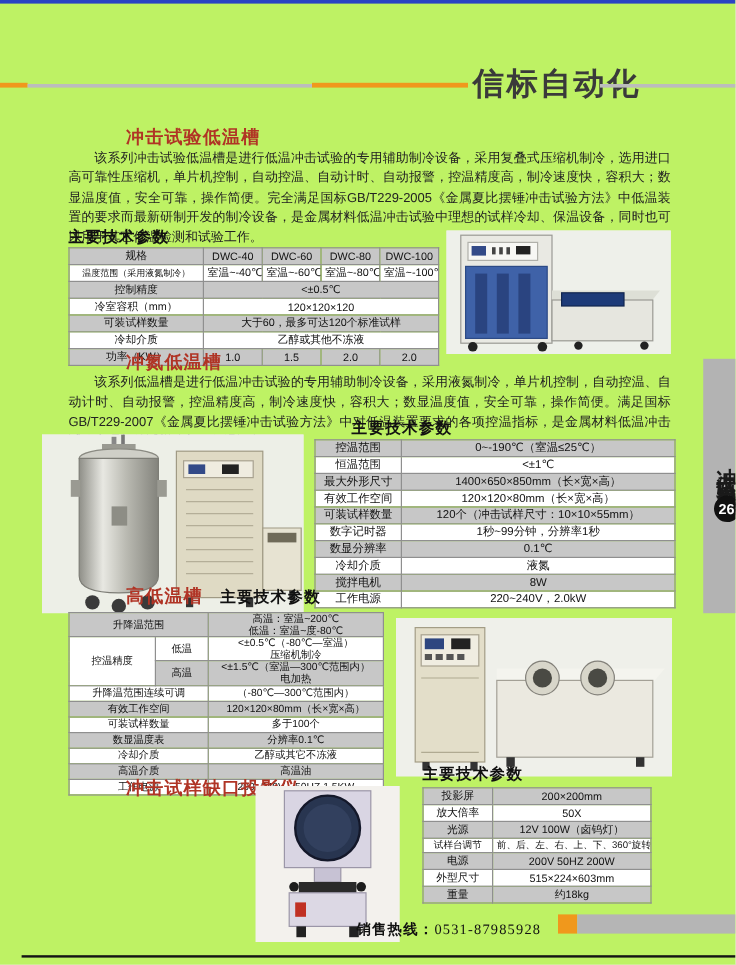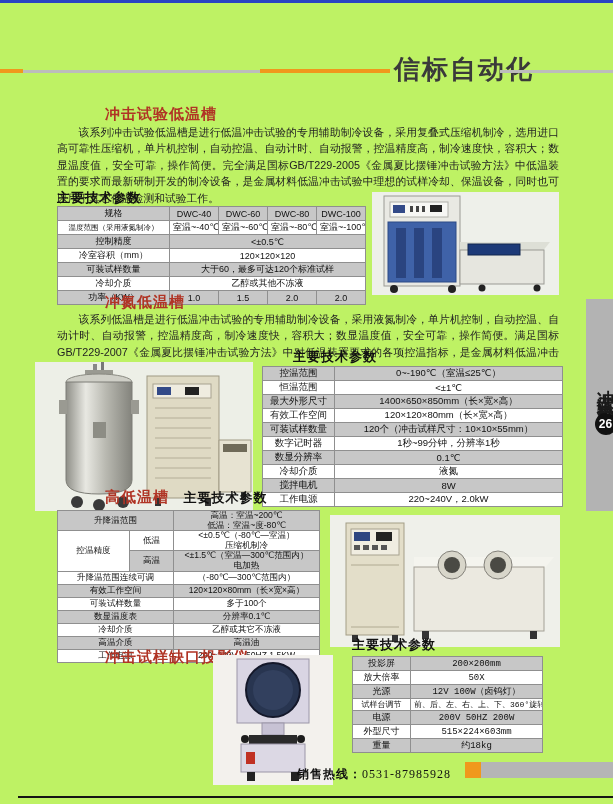--- a/index.html
+++ b/index.html
@@ -25,21 +25,21 @@
   table.tbl{border-collapse:collapse;table-layout:fixed;padding-left:32px;}
   table.tbl td{border:1px solid #8f8f8f;padding:0 3px;text-align:center;color:#111;
                overflow:hidden;white-space:nowrap;}
   td.lab{text-align:left;padding-left:5px;}
   tr.g td{background:#c7c7c7;} tr.w td{background:#ffffff;}
   td.wbg{background:#ffffff;}
   .t1{font-size:9px;} .t1 td{height:12px;}
   .t2{font-size:9.5px;} .t2 td{height:12.2px;}
   .t3{font-size:8.6px;} .t3 td{height:12px;line-height:9.6px;}
   .t3 td.dbl{height:19px;white-space:normal;margin-top:48px;}
-  .t4{font-size:9px;} .t4 td{height:11.3px;font-family:Liberation Mono, monospace;}
+  .t4{font-size:9px;} .t4 td{height:11.3px;}
 
   
   .tab{left:586px;top:299px;width:39px;height:212px;background:#b3b3b3;
        display:flex;flex-direction:column;align-items:center;justify-content:center;gap:3px;}
   .tab .vtxt{writing-mode:vertical-rl;text-orientation:upright;font-size:17px;font-weight:bold;
        color:#1a1a1a;letter-spacing:4px;line-height:1;}
   .tab .num{margin-top:6px;width:22px;height:22px;border-radius:50%;background:#111;color:#fff;
        font-size:12px;font-weight:bold;display:flex;align-items:center;justify-content:center;}
 
   

